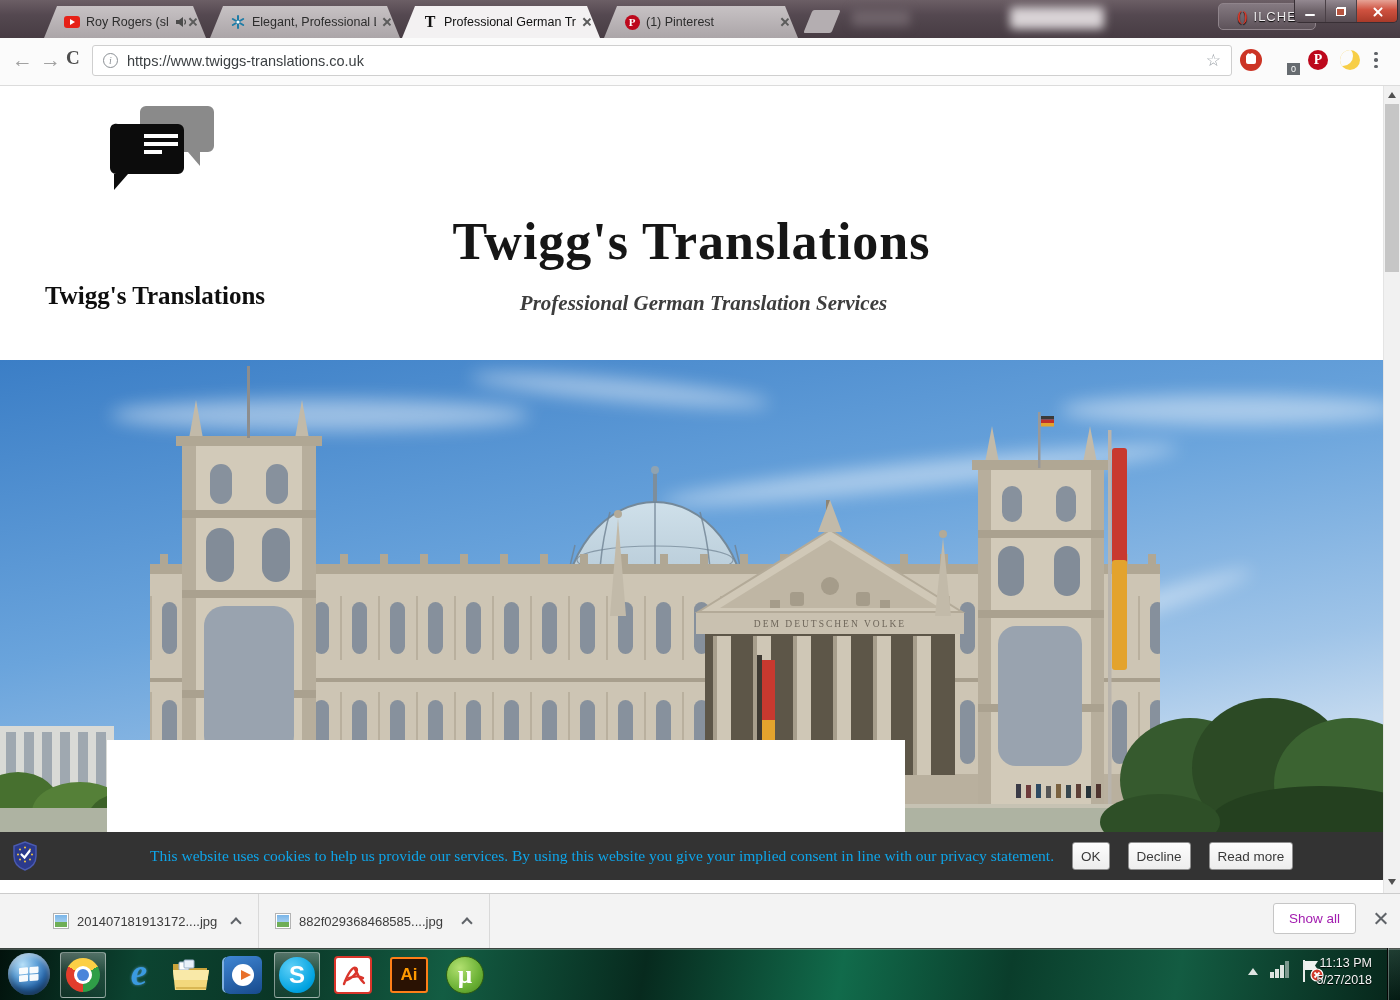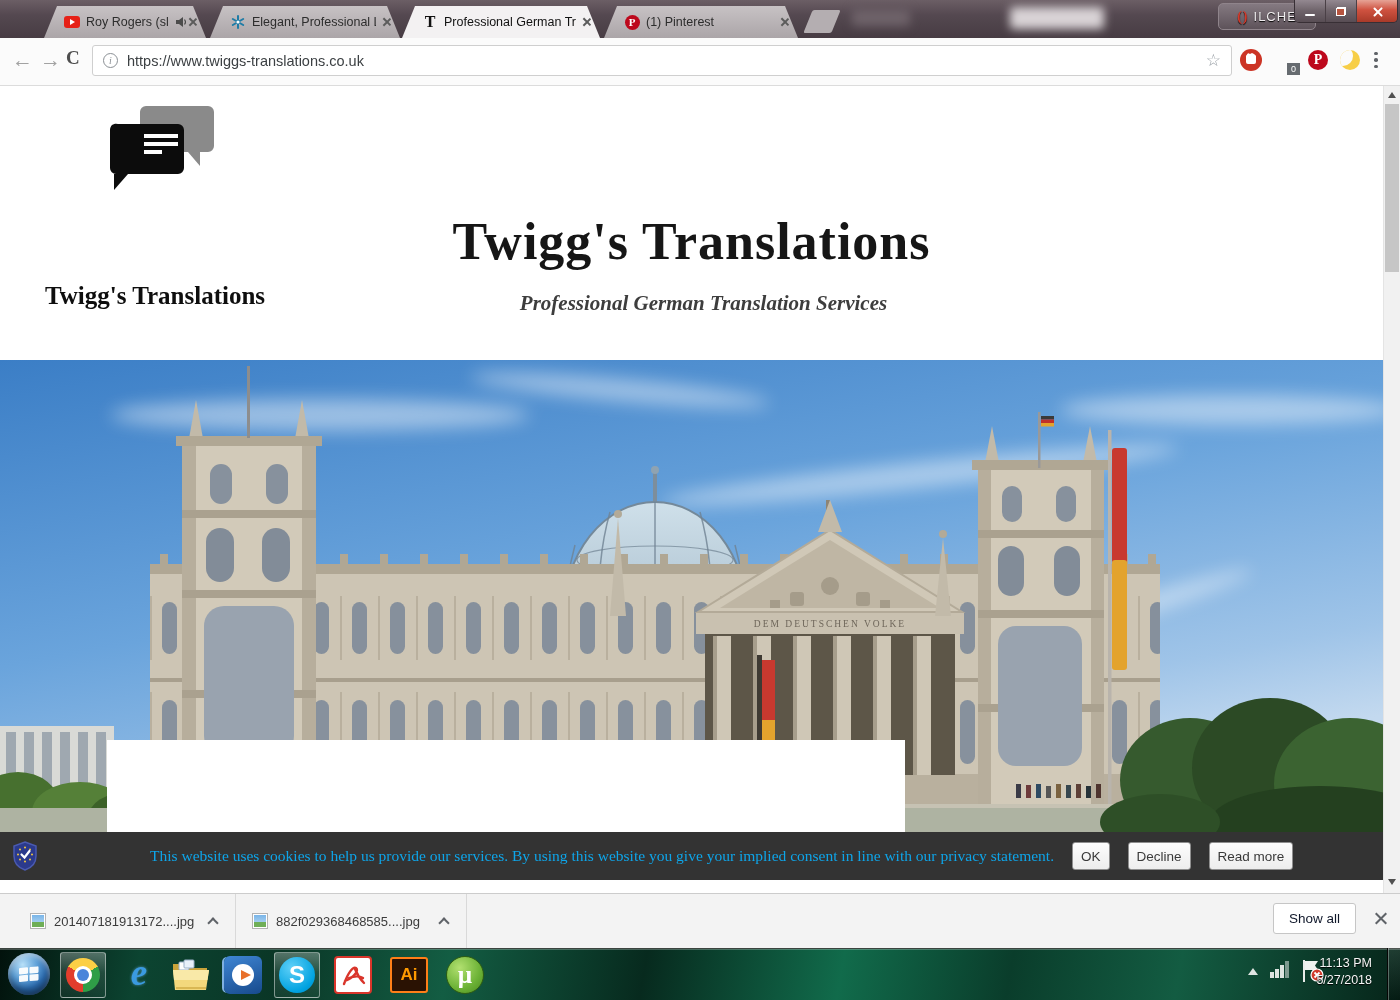--- a/index.html
+++ b/index.html
@@ -81,31 +81,31 @@
   .euShield { position:absolute; left:12px; top:9px; }
 
   
   .pagescroll { right:0; top:86px; width:17px; height:807px; background:#f1f1f1; border-left:1px solid #e4e4e4; }
   .scr-arrow { position:absolute; left:4px; width:0; height:0; border-left:4.5px solid transparent; border-right:4.5px solid transparent; }
   .scr-up { top:6px; border-bottom:6px solid #505050; }
   .scr-down { bottom:8px; border-top:6px solid #505050; }
   .scr-thumb { position:absolute; left:1px; top:18px; width:14px; height:168px; background:#c6c6c6; }
 
   
-  .dlbar { left:0; top:893px; width:1400px; height:55px; background:#f3f3f3; border-top:1px solid #ccc; display:flex; align-items:stretch; }
+  .dlbar { left:0; top:893px; width:1400px; height:55px; background:#f3f3f3; border-top:1px solid #ccc; display:flex; align-items:stretch;padding-left:23px; }
   .dlitem { width:231px; display:flex; align-items:center; padding-left:16px; border-right:1px solid #d9d9d9; }
   .dlitem:first-child { padding-left:30px; width:236px; }
   .fileicon { width:16px; height:16px; border:1px solid #b3b3b3; background:#fff; position:relative; flex:0 0 16px; }
   .fileicon.img::before { content:""; position:absolute; left:1px; top:1px; right:1px; height:8px; background:linear-gradient(#79b5e8,#a8d0f0); }
   .fileicon.img::after { content:""; position:absolute; left:1px; bottom:1px; right:1px; height:5px; background:#6fae57; }
   .fileicon.png::before { content:""; position:absolute; left:2px; top:2px; width:9px; height:9px; border-radius:50%; background:#a9352c; }
   .fileicon.png::after { content:""; position:absolute; left:2px; bottom:2px; right:2px; height:3px; background:#5d2a20; }
   .dlname { font-size:13px; color:#3c3c3c; margin:0 8px; white-space:nowrap; overflow:hidden; flex:1; }
   .chevup { width:8px; height:8px; border-left:2px solid #5f6368; border-top:2px solid #5f6368; transform:rotate(45deg); margin-right:18px; margin-top:4px; flex:0 0 8px; }
-  .showall { position:absolute; right:44px; top:903px; height:31px; background:#fff; border:1px solid #c6c6c6; border-radius:3px; font-size:13.5px; color:#0f172a; display:flex; align-items:center; padding:0 15px; }
+  .showall { position:absolute; right:44px; top:903px; height:31px; background:#fff; border:1px solid #c6c6c6; border-radius:3px; font-size:13.5px; color:#a21caf; display:flex; align-items:center; padding:0 15px; }
   .dlclose { position:absolute; right:12px; top:911px; width:14px; height:14px; }
   .dlclose::before,.dlclose::after { content:""; position:absolute; left:6px; top:0; width:2px; height:15px; background:#5f6368; }
   .dlclose::before { transform:rotate(45deg);} .dlclose::after { transform:rotate(-45deg);}
 
   
   .taskbar { left:0; top:948px; width:1400px; height:52px;
     background:linear-gradient(100deg,#02120c 0%,#0c4431 10%,#0a3626 20%,#135d43 32%,#072a1e 46%,#116b4b 60%,#0a3d2b 72%,#135c42 84%,#062419 100%);
     border-top:1px solid #3c443f; }
   .taskbar::before { content:""; position:absolute; left:0; top:0; width:100%; height:1px; background:rgba(255,255,255,.25); }
   .tbicon { position:absolute; top:952px; width:46px; height:46px; display:flex; align-items:center; justify-content:center; }

